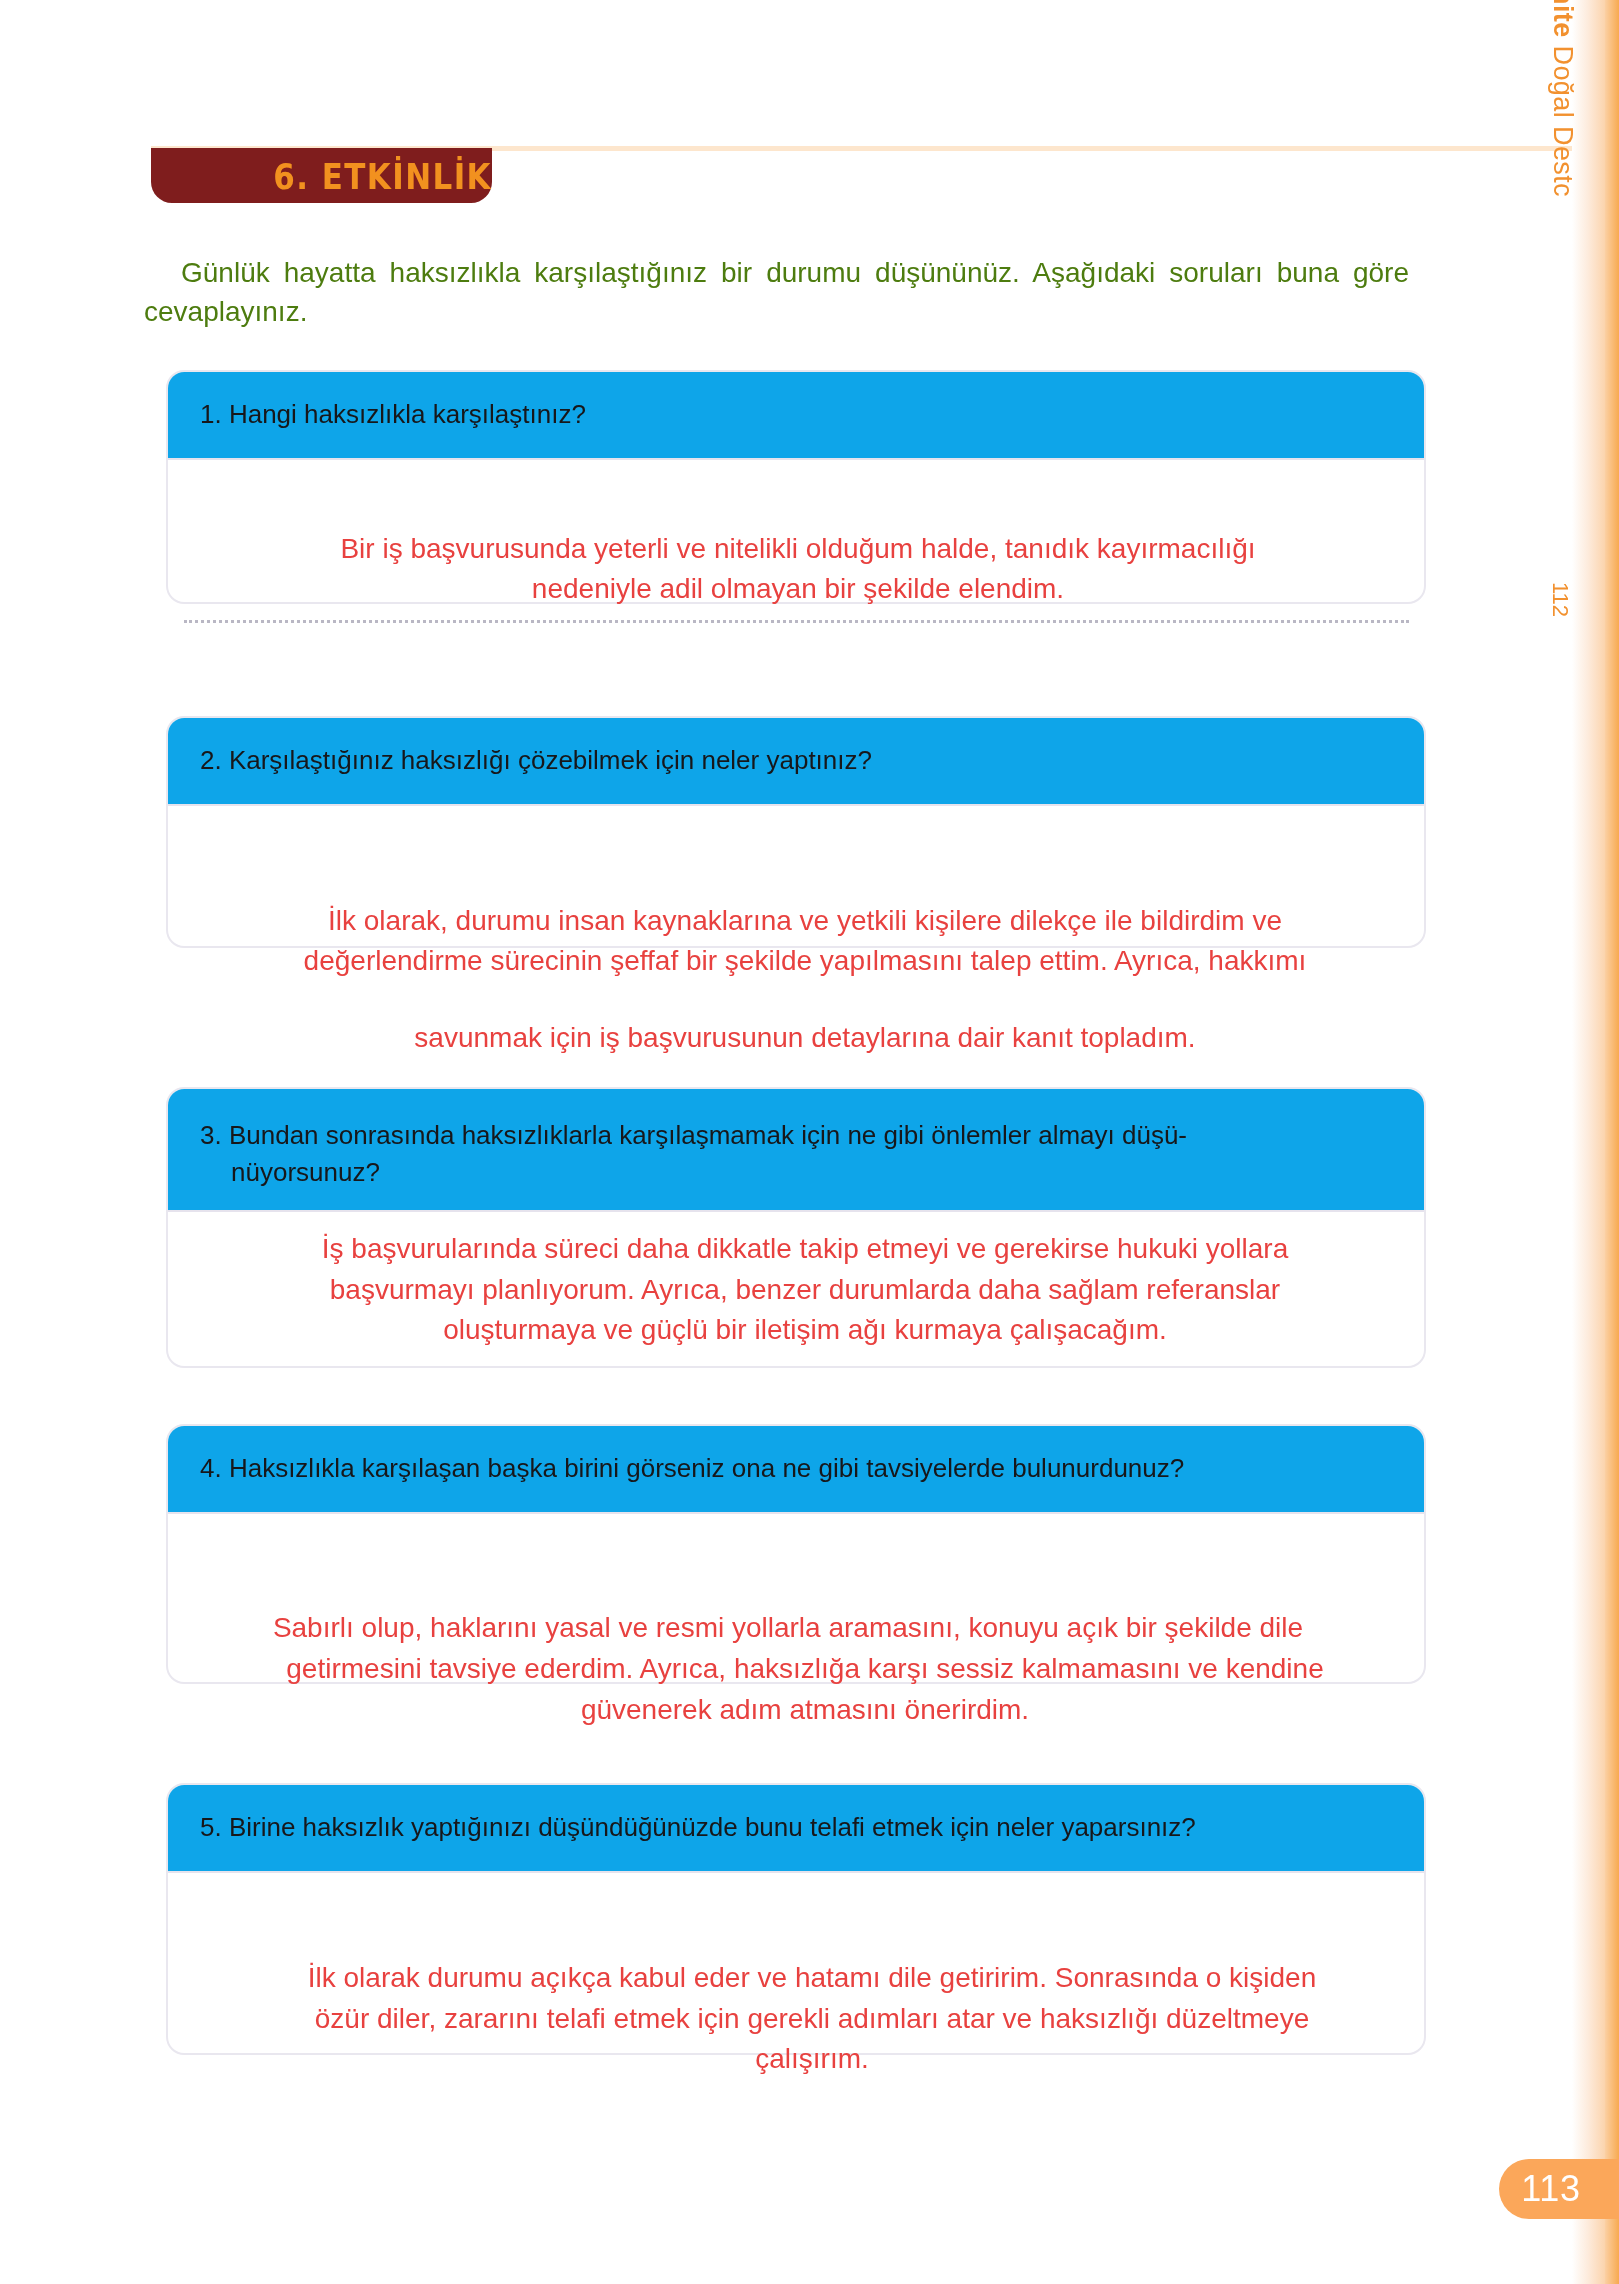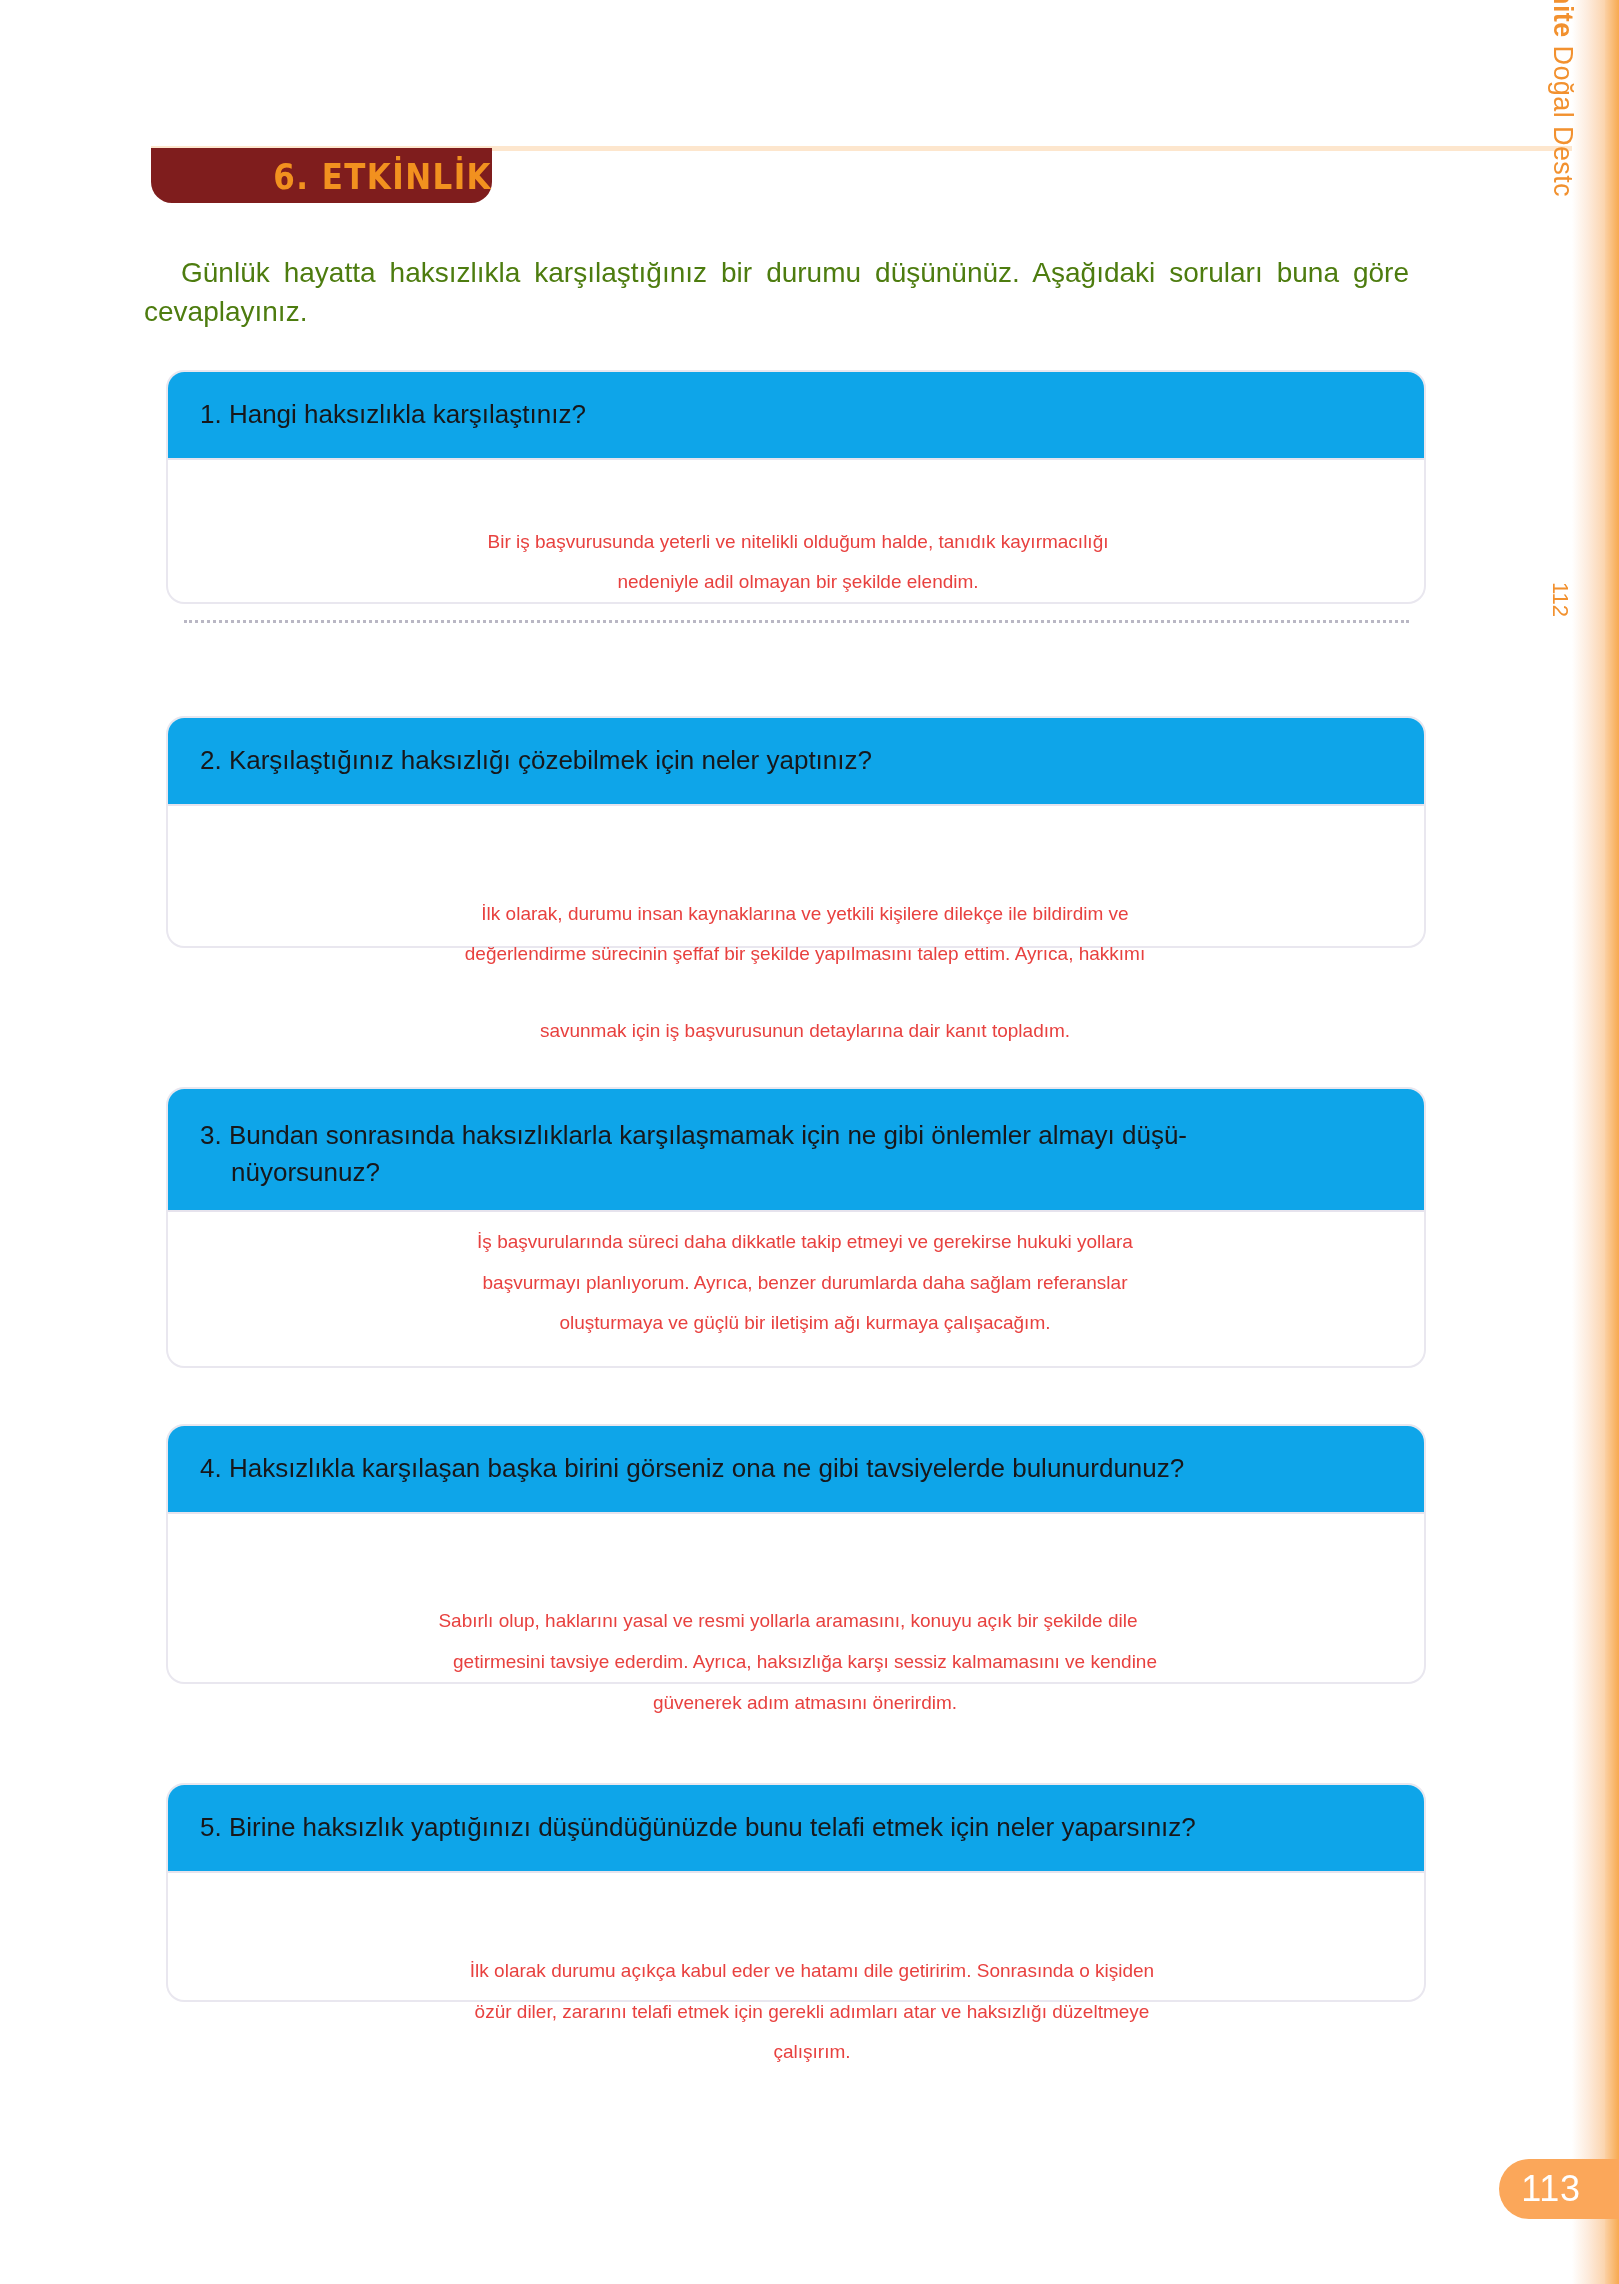--- a/index.html
+++ b/index.html
@@ -156,21 +156,21 @@
     background: #ffffff;
     min-height: 84px;
     position: relative;
   }
 
   
   .a-text {
     position: absolute;
     font-family: "Liberation Sans", sans-serif;
     color: #e8413f;
-    font-size: 19px;
+    font-size: 28px;
     line-height: 1.42;
     text-align: center;
   }
 
   .dotline {
     position: absolute;
     height: 0;
     border-bottom: 3.5px dotted #b9b7c4;
   }
 </style>
@@ -225,20 +225,20 @@
 <div class="a-text" style="left:144px; width:1322px; top:1310px;">oluşturmaya ve güçlü bir iletişim ağı kurmaya çalışacağım.</div>
 
 <div class="qa-card" style="top:1424px; height:260px;">
   <div class="q-head">4. Haksızlıkla karşılaşan başka birini görseniz ona ne gibi tavsiyelerde bulunurdunuz?</div>
   <div class="a-body"></div>
 </div>
 <div class="a-text" style="left:106px; width:1364px; top:1608px;">Sabırlı olup, haklarını yasal ve resmi yollarla aramasını, konuyu açık bir şekilde dile</div>
 <div class="a-text" style="left:123px; width:1364px; top:1649px;">getirmesini tavsiye ederdim. Ayrıca, haksızlığa karşı sessiz kalmamasını ve kendine</div>
 <div class="a-text" style="left:123px; width:1364px; top:1690px;">güvenerek adım atmasını önerirdim.</div>
 
-<div class="qa-card" style="top:1783px; height:219px;">
+<div class="qa-card" style="top:1783px; height:272px;">
   <div class="q-head">5. Birine haksızlık yaptığınızı düşündüğünüzde bunu telafi etmek için neler yaparsınız?</div>
   <div class="a-body"></div>
 </div>
 <div class="a-text" style="left:144px; width:1336px; top:1958px;">İlk olarak durumu açıkça kabul eder ve hatamı dile getiririm. Sonrasında o kişiden</div>
 <div class="a-text" style="left:144px; width:1336px; top:1999px;">özür diler, zararını telafi etmek için gerekli adımları atar ve haksızlığı düzeltmeye</div>
 <div class="a-text" style="left:144px; width:1336px; top:2039px;">çalışırım.</div>
 
 
 </body></html>

